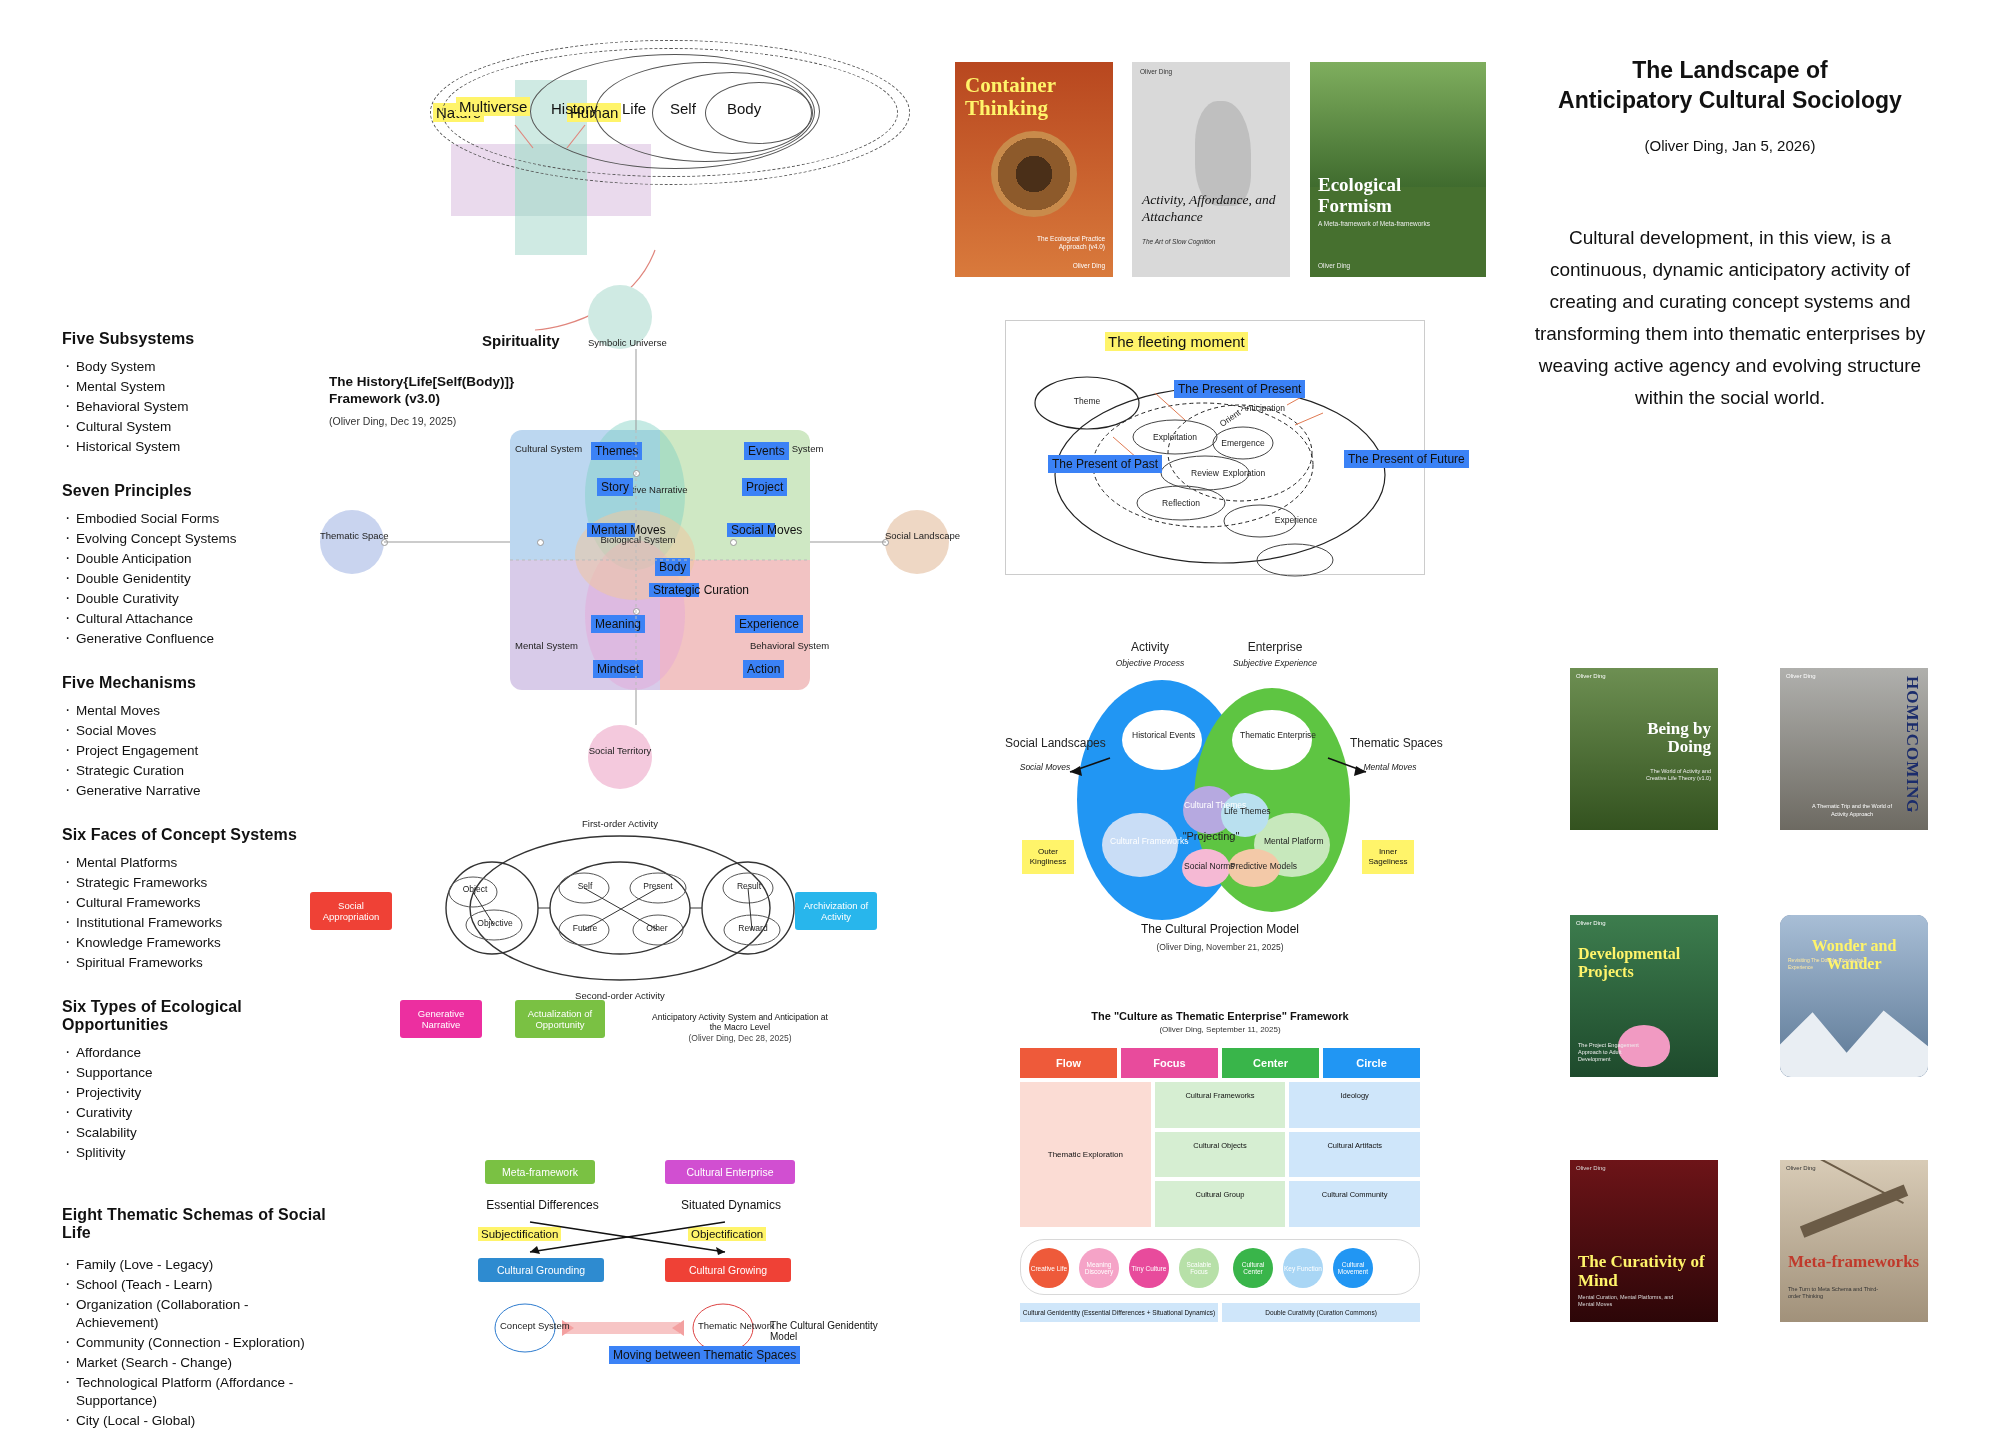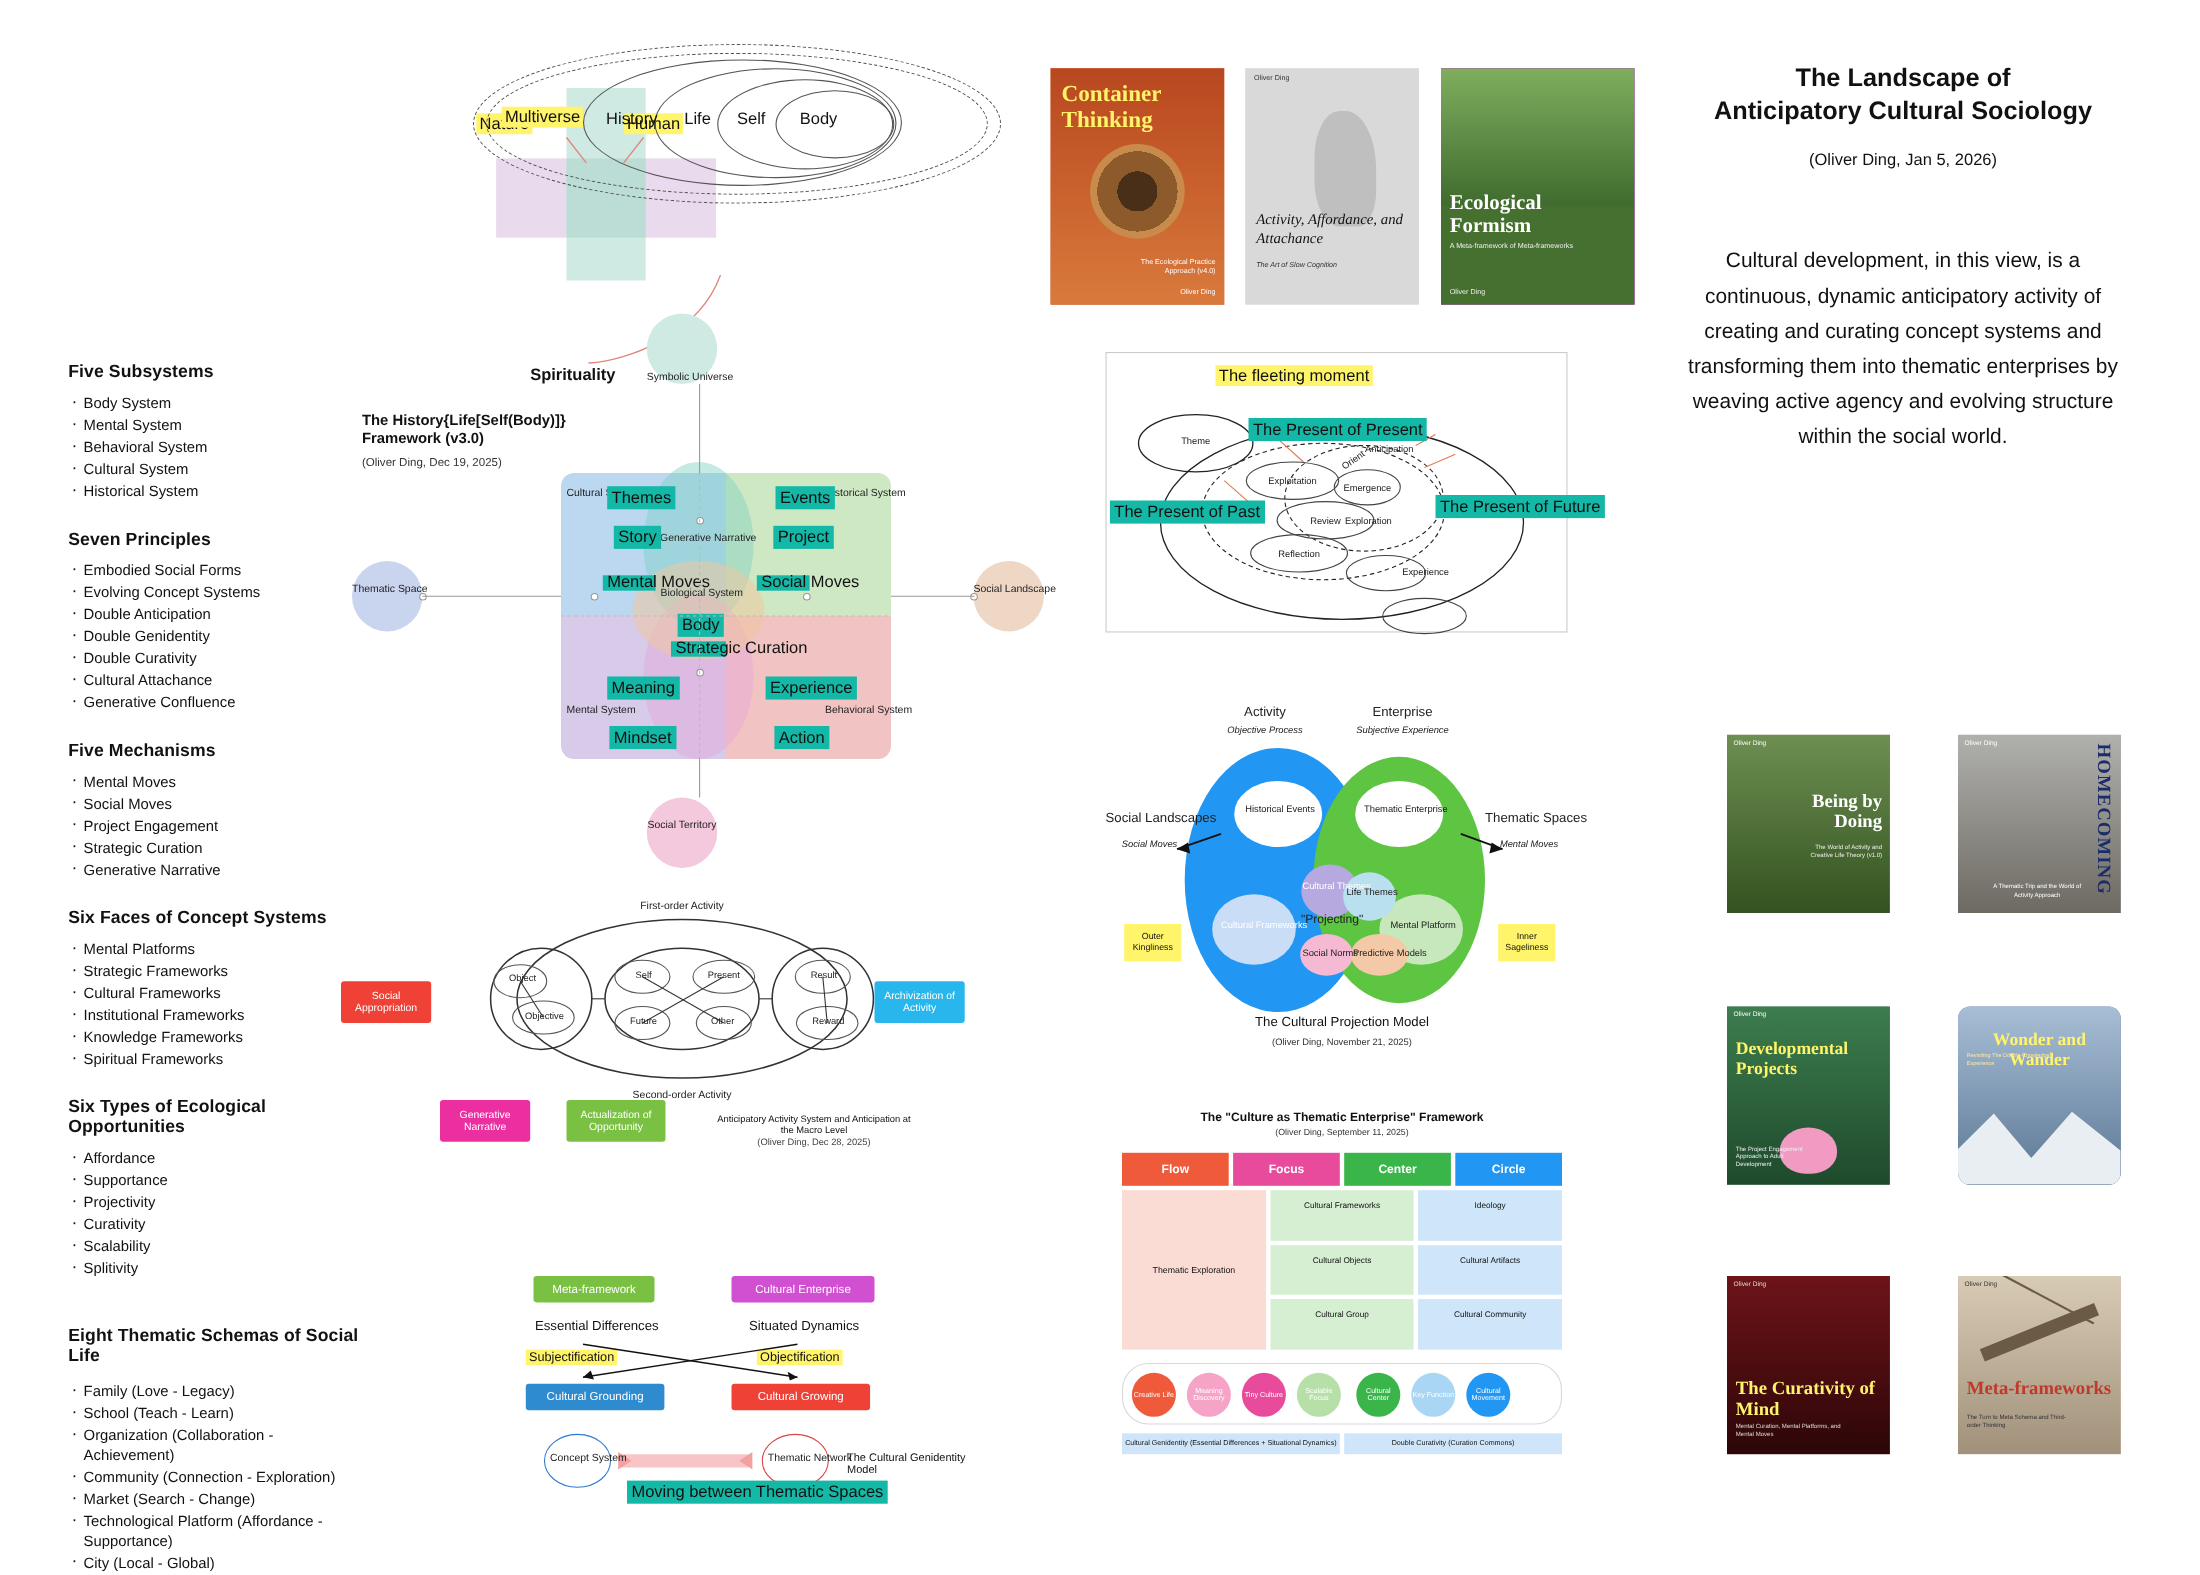--- a/index.html
+++ b/index.html
@@ -40,21 +40,21 @@
   
   .fw { position:absolute; left:330px; top:325px; width:560px; height:450px; }
   .fw-title { position:absolute; left:-1px; top:48px; width:250px; font-size:13.5px; font-weight:bold; line-height:17px;}
   .fw-sub { position:absolute; left:-1px; top:90px; font-size:10.5px; color:#333; }
   .quad { position:absolute; width:150px; height:130px; }
   .q-ct { background:#bcd7f0; }
   .q-hs { background:#cfe8c4; }
   .q-ms { background:#d8cbe9; }
   .q-bs { background:#f2c3c3; }
   .circ { position:absolute; border-radius:50%; }
-  .ylab { position:absolute; background:#14b8a6; font-size:15px; padding:2px 4px; white-space:nowrap; }
+  .ylab { position:absolute; background:#3b82f6; font-size:12px; padding:2px 4px; white-space:nowrap;margin-left:39px; }
   .plain-lab { position:absolute; font-size:9.5px; color:#222; white-space:nowrap; text-align:center;}
   .dot { position:absolute; width:7px; height:7px; border-radius:50%; background:#fff; border:1px solid #999;}
 
   
   .soa { position:absolute; left:370px; top:830px; width:540px; height:240px; }
   .tagbox { position:absolute; font-size:9.5px; color:#fff; text-align:center; padding:8px 6px; border-radius:3px;}
 
   
   .gen { position:absolute; left:470px; top:1160px; width:450px; height:220px; }
   .gbtn { position:absolute; font-size:10.5px; color:#fff; padding:6px 10px; border-radius:3px; text-align:center; }

